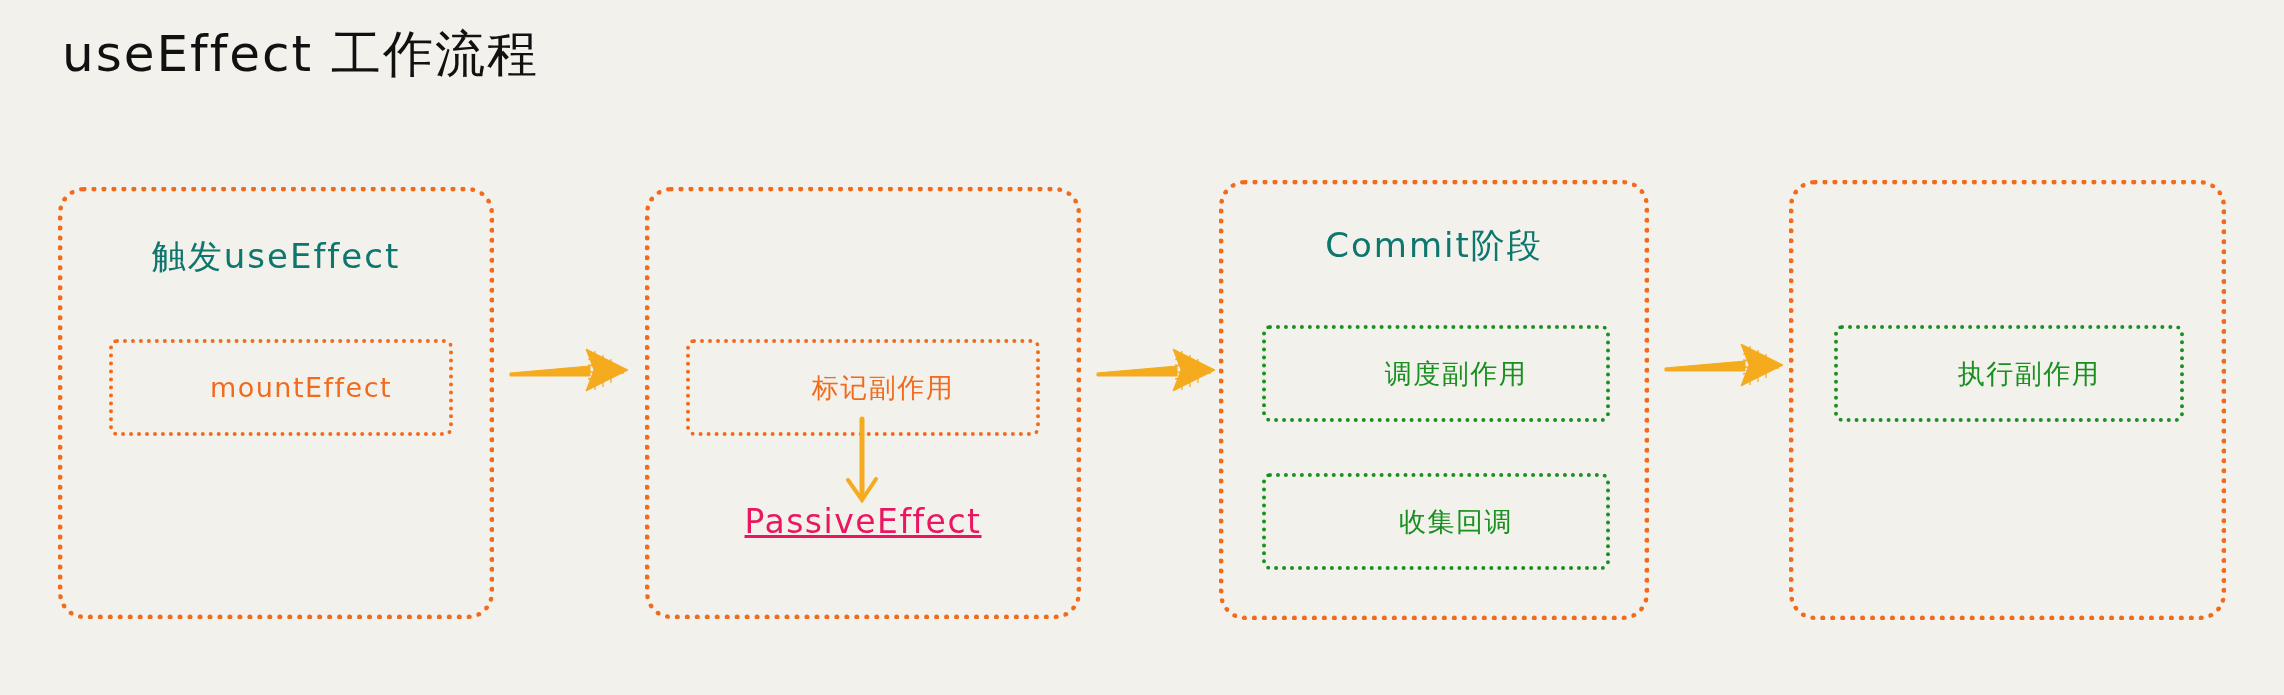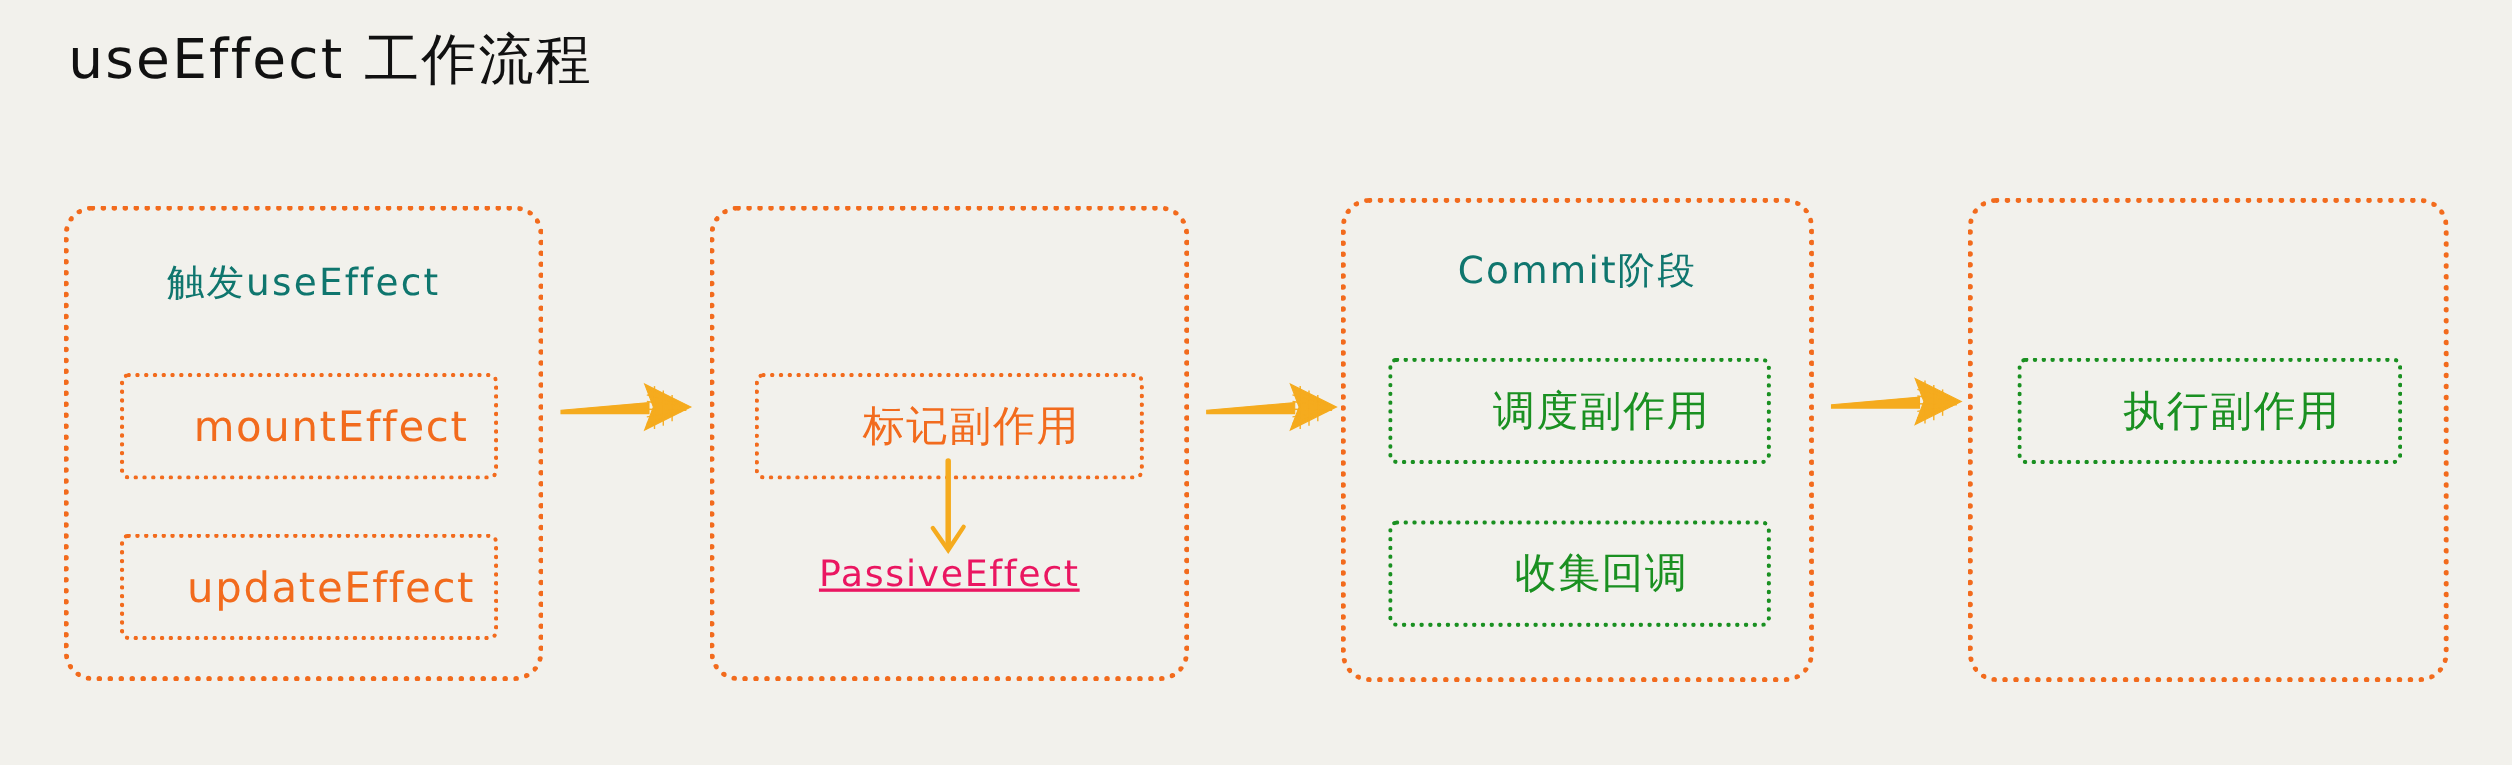--- a/index.html
+++ b/index.html
@@ -62,21 +62,21 @@
     box-sizing: border-box;
     border-width: 4px;
     border-style: dotted;
     border-radius: 8px;
     display: flex;
     align-items: center;
     justify-content: center;
     background: transparent;
   }
   .chip .chip-label {
-    font-size: 38px;
+    font-size: 27px;
     letter-spacing: 1.5px;
     white-space: nowrap;
     margin-left: 40px;
   }
   .chip.orange { border-color: #f26b1d; }
   .chip.orange .chip-label { color: #f26b1d; }
   .chip.green  { border-color: #1a9021; }
   .chip.green  .chip-label { color: #1a9021; }
 
   
@@ -101,23 +101,20 @@
 
   <div id="diagram-title">useEffect 工作流程</div>
 
   <div class="stage-box" style="left:58px; top:187px; width:436px; height:432px;">
     <div class="stage-title" style="top:42px;">触发useEffect</div>
 
     <div class="chip orange" style="left:46px; top:147px; width:344px; height:97px;">
       <span class="chip-label">mountEffect</span>
     </div>
 
-    <div class="chip orange" style="left:46px; top:293px; width:344px; height:97px;">
-      <span class="chip-label">updateEffect</span>
-    </div>
   </div>
 
   <div class="arrow-h" style="left:508px; top:342px; width:124px; height:56px;">
     <svg width="124" height="56" viewBox="0 0 124 56">
       <g fill="#f5ab1e" stroke="#f5ab1e">
         <path d="M2 31 L82 24 L82 34 L2 34 Z" stroke-width="1"></path>
         <path d="M78 7 L120 28 L78 49 L86 28 Z" stroke-width="1"></path>
         <g stroke-width="1.3" opacity="0.95">
           <line x1="80" y1="11" x2="110" y2="25"></line>
           <line x1="80" y1="17" x2="115" y2="27"></line>

